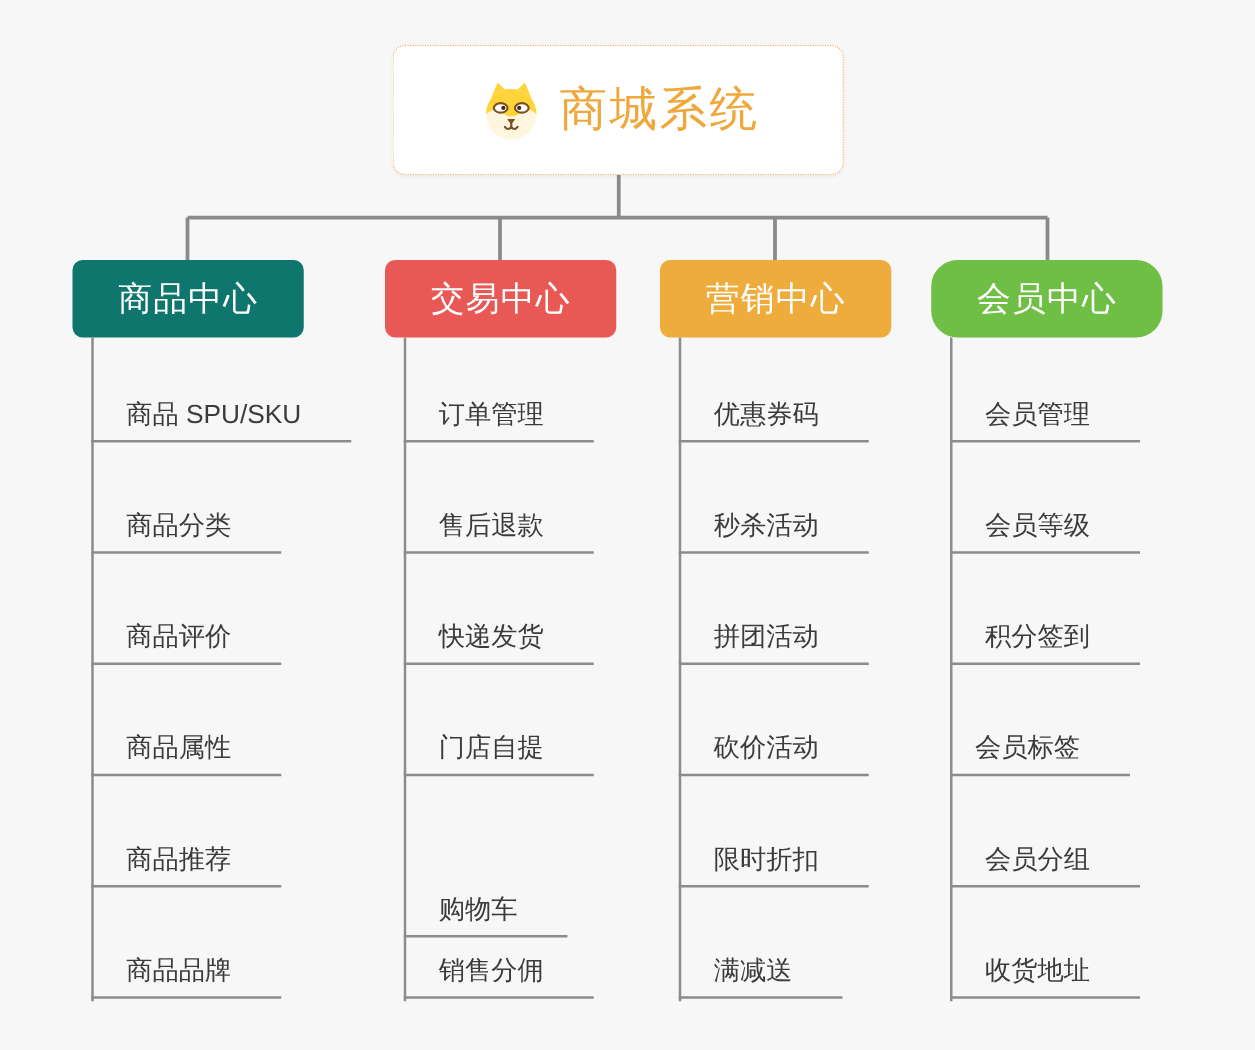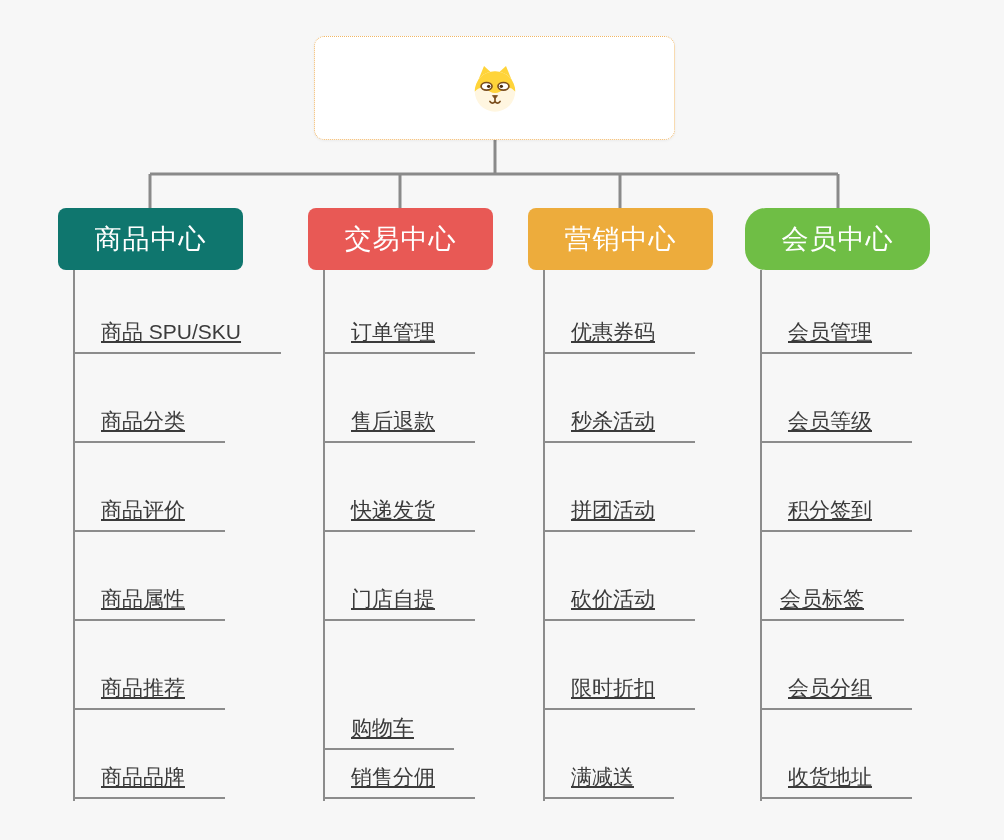--- a/index.html
+++ b/index.html
@@ -26,21 +26,21 @@
     display:flex; align-items:center; justify-content:center;
     cursor:default;
   }
   .trunk {
     position:absolute; width:2px; background:#8c8c8c;
   }
   .child {
     position:absolute; white-space:nowrap;
     border-bottom:2px solid #8c8c8c;
     padding:0 40px 5px 28px;
-    font-size:21px; line-height:30px; color:#3b3b3b;text-decoration:underline;
+    font-size:21px; line-height:30px; color:#3b3b3b;
   }
 </style>
 </head>
 <body>
 
 <div class="canvas">
 
   <svg class="connector-layer" width="1004" height="840">
     <g stroke="#8a8a8a" stroke-width="3" fill="none">
       <path d="M495,140 L495,174"></path>
@@ -62,20 +62,21 @@
         <g stroke="#7a4e1e" stroke-width="2" fill="#ffffff">
           <ellipse cx="22" cy="27" rx="6.5" ry="4.5"></ellipse>
           <ellipse cx="42" cy="27" rx="6.5" ry="4.5"></ellipse>
         </g>
         <circle cx="24.5" cy="27" r="2" fill="#4a2c0e"></circle>
         <circle cx="39.5" cy="27" r="2" fill="#4a2c0e"></circle>
         <path d="M29,38 h6 l-3,4 z" fill="#7a4e1e" stroke="#7a4e1e" stroke-linejoin="round"></path>
         <path d="M32,42 v3 M26,45 q3,4 6,0 q3,4 6,0" stroke="#7a4e1e" stroke-width="2" fill="none" stroke-linecap="round"></path>
       </svg>
     </span>
+    <span class="root-title">商城系统</span>
   </div>
 
   <div id="branches">
       <div class="branch-header" style="left: 58px; background: #0f766e;">商品中心</div>
       <div class="trunk" style="left: 73px; top: 270px; height: 531px;"></div>
       <div class="child" style="left: 73px; top: 317px;">商品 SPU/SKU</div>
       <div class="child" style="left: 73px; top: 406px;">商品分类</div>
       <div class="child" style="left: 73px; top: 495px;">商品评价</div>
       <div class="child" style="left: 73px; top: 584px;">商品属性</div>
       <div class="child" style="left: 73px; top: 673px;">商品推荐</div>

